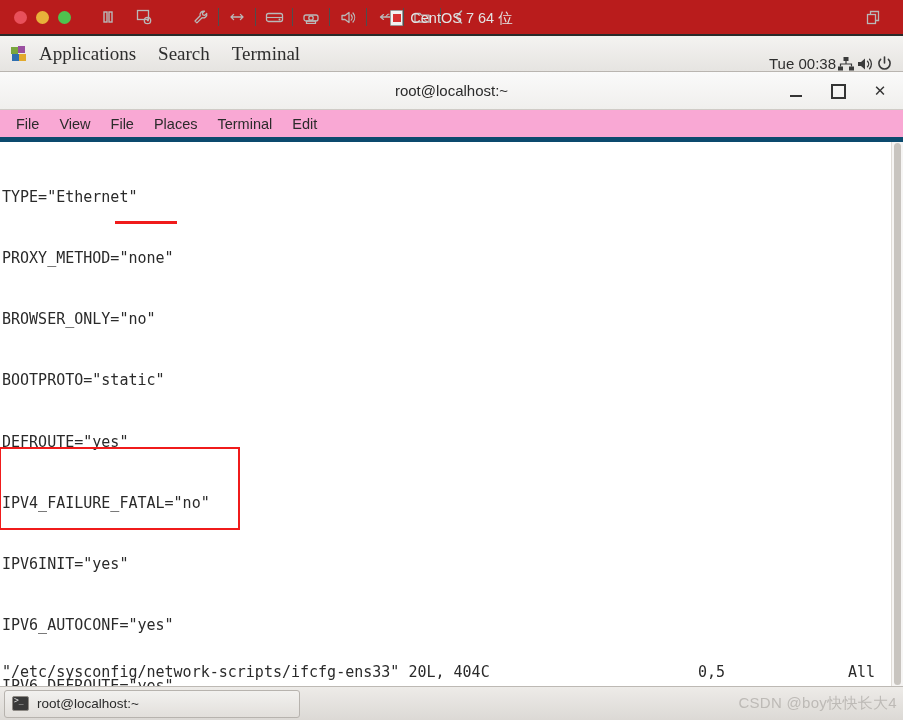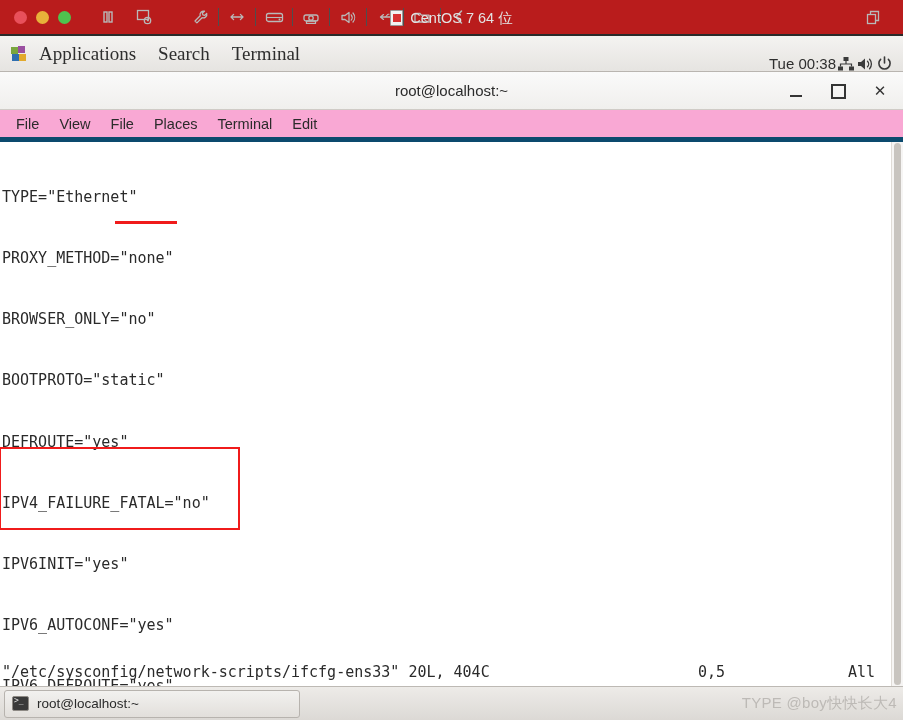--- a/index.html
+++ b/index.html
@@ -388,15 +388,15 @@
       </div>
     </div>
   </div>
 
   <div class="taskbar">
     <div class="task-item">
       <span class="task-ico"></span>
       <span class="task-label">root@localhost:~</span>
     </div>
   </div>
-  <div class="watermark">TYPE @boy快快长大4</div>
+  <div class="watermark">CSDN @boy快快长大4</div>
 
 </div>
 
 </body></html>

